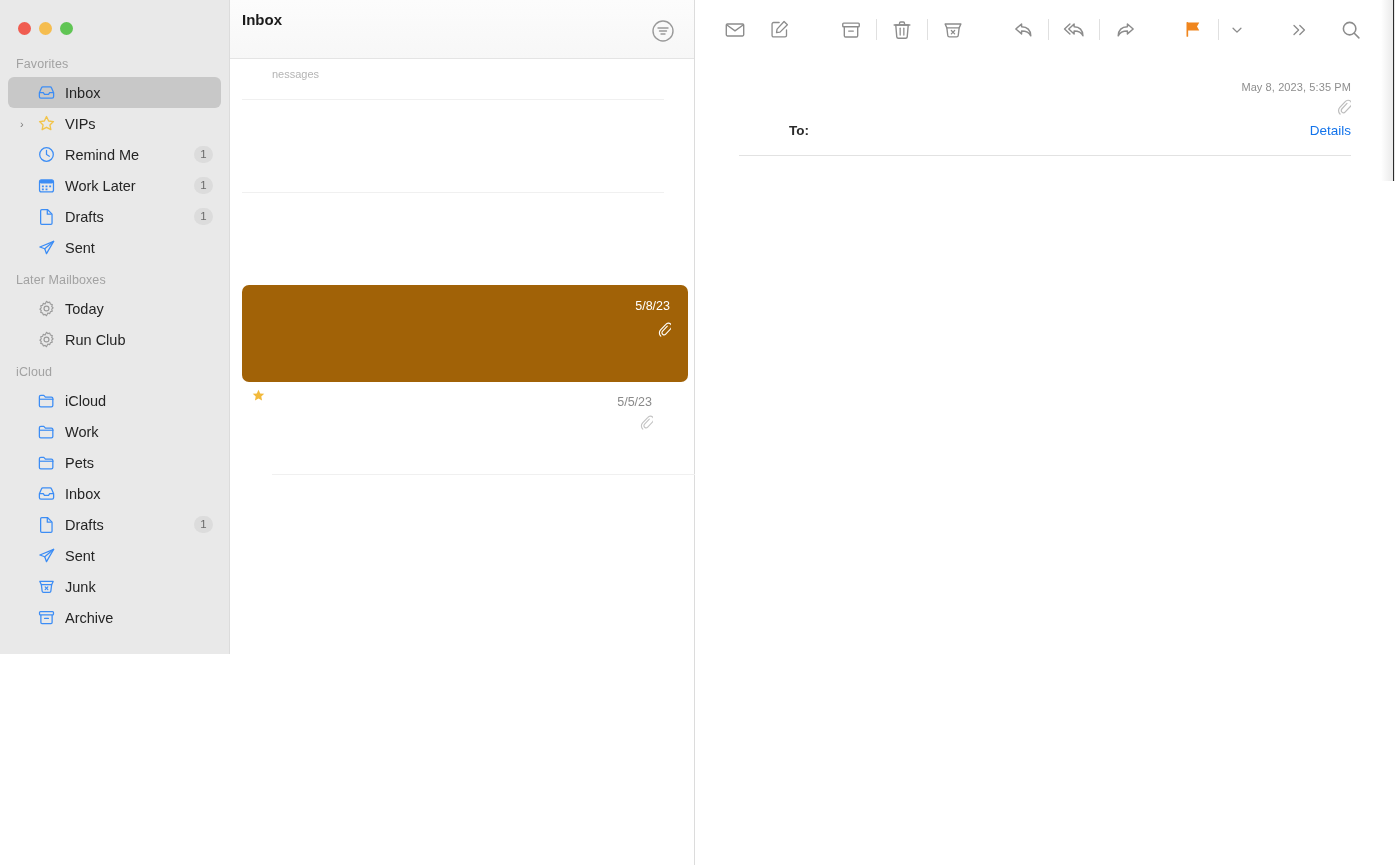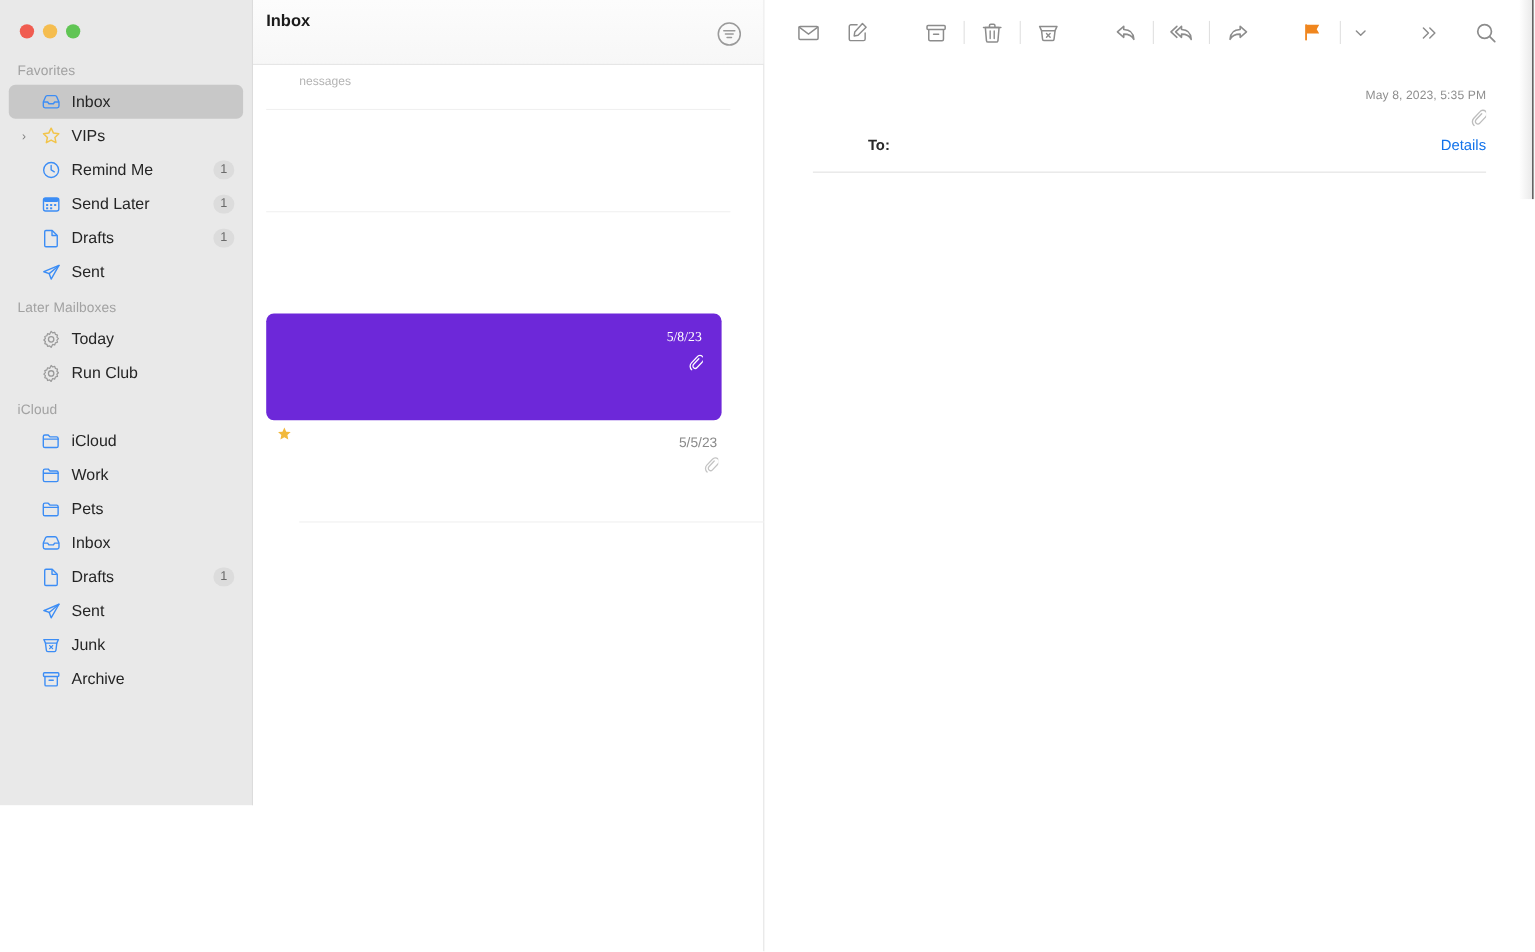--- a/index.html
+++ b/index.html
@@ -7,21 +7,21 @@
     width: 1395px; height: 865px;
     font-family: "Liberation Sans", sans-serif;
     background: #ffffff;
     overflow: hidden;
     -webkit-font-smoothing: antialiased;
   }
   .window { display: flex; width: 1395px; height: 865px; position: relative; }
 
   
   .sidebar {
-    width: 230px; height: 732px;
+    width: 230px; height: 654px;
     background: #E9E9E9;
     border-right: 1px solid #DCDCDC;
     flex: 0 0 230px;
     position: relative;
   }
   .traffic { display: flex; gap: 8px; padding: 22px 0 0 18px; }
   .light { width: 13px; height: 13px; border-radius: 50%; }
   .light.red { background: #F05C50; }
   .light.yellow { background: #F5BD4F; }
   .light.green { background: #60C554; }
@@ -75,22 +75,22 @@
   .list-title { font-size: 15px; font-weight: 700; color: #1B1B1B; line-height: 19px; }
   .list-sub { font-size: 11px; color: #B4B4B4; padding-left: 30px; line-height: 16px; margin-top: 37px; }
   .filter-btn { margin-top: 8px; }
   .msg-row { position: relative; padding: 0 18px; }
   .msg-divider { height: 1px; background: #F0F0F0; margin: 0 30px 0 12px; }
   .msg-date { font-size: 12.5px; color: #8A8A8A; text-align: right; }
   .msg-clip { text-align: right; }
 
   .msg-selected {
     position: absolute; left: 12px; top: 285px;
-    width: 414px; height: 97px;
-    background: #6d28d9; border-radius: 7px; font-family: Liberation Serif, serif;
+    width: 446px; height: 97px;
+    background: #a16207; border-radius: 7px;
   }
   .msg-selected .d { position: absolute; right: 18px; top: 14px; font-size: 12.5px; color: #fff; }
   .msg-selected .c { position: absolute; right: 17px; top: 37px; }
   .vip-star { position: absolute; left: 22px; top: 0; }
 
   
   .reader { flex: 1; height: 865px; background: #FFFFFF; position: relative; }
   .toolbar {
     height: 59px; display: flex; align-items: center;
     padding: 0 22px 0 18px; gap: 0;
@@ -171,21 +171,21 @@
               <svg width="19" height="19" viewBox="0 0 24 24">
                 <rect x="3.2" y="5" width="17.6" height="15" rx="2.4" fill="none" stroke="#3C8DF5" stroke-width="1.6"></rect>
                 <rect x="3.2" y="5" width="17.6" height="4.6" rx="2.2" fill="#3C8DF5"></rect>
                 <rect x="6.2" y="12" width="2.4" height="2.2" fill="#3C8DF5"></rect>
                 <rect x="10.8" y="12" width="2.4" height="2.2" fill="#3C8DF5"></rect>
                 <rect x="15.4" y="12" width="2.4" height="2.2" fill="#3C8DF5"></rect>
                 <rect x="6.2" y="15.8" width="2.4" height="2.2" fill="#3C8DF5"></rect>
                 <rect x="10.8" y="15.8" width="2.4" height="2.2" fill="#3C8DF5"></rect>
               </svg>
             </span>
-            <span class="lbl">Send Later</span>
+            <span class="lbl">Work Later</span>
             <span class="badge">1</span>
           </div>
           <div class="sb-item">
             <span class="ico">
               <svg width="19" height="19" viewBox="0 0 24 24">
                 <path d="M6 3.2h7.2L19 9v11.4c0 .8-.6 1.4-1.4 1.4H6c-.8 0-1.4-.6-1.4-1.4V4.6c0-.8.6-1.4 1.4-1.4z" fill="none" stroke="#3C8DF5" stroke-width="1.6" stroke-linejoin="round"></path>
                 <path d="M13 3.4V9h5.6" fill="none" stroke="#3C8DF5" stroke-width="1.6" stroke-linejoin="round"></path>
               </svg>
             </span>
             <span class="lbl">Drafts</span>

